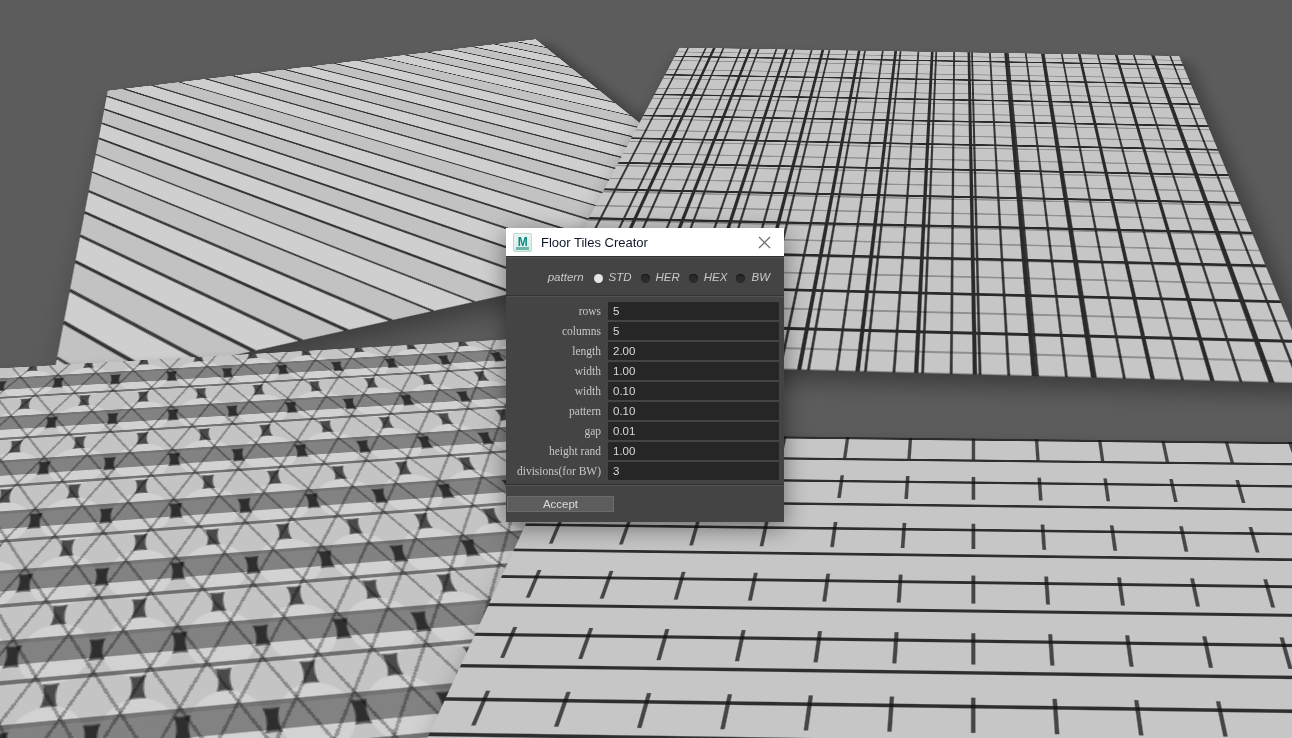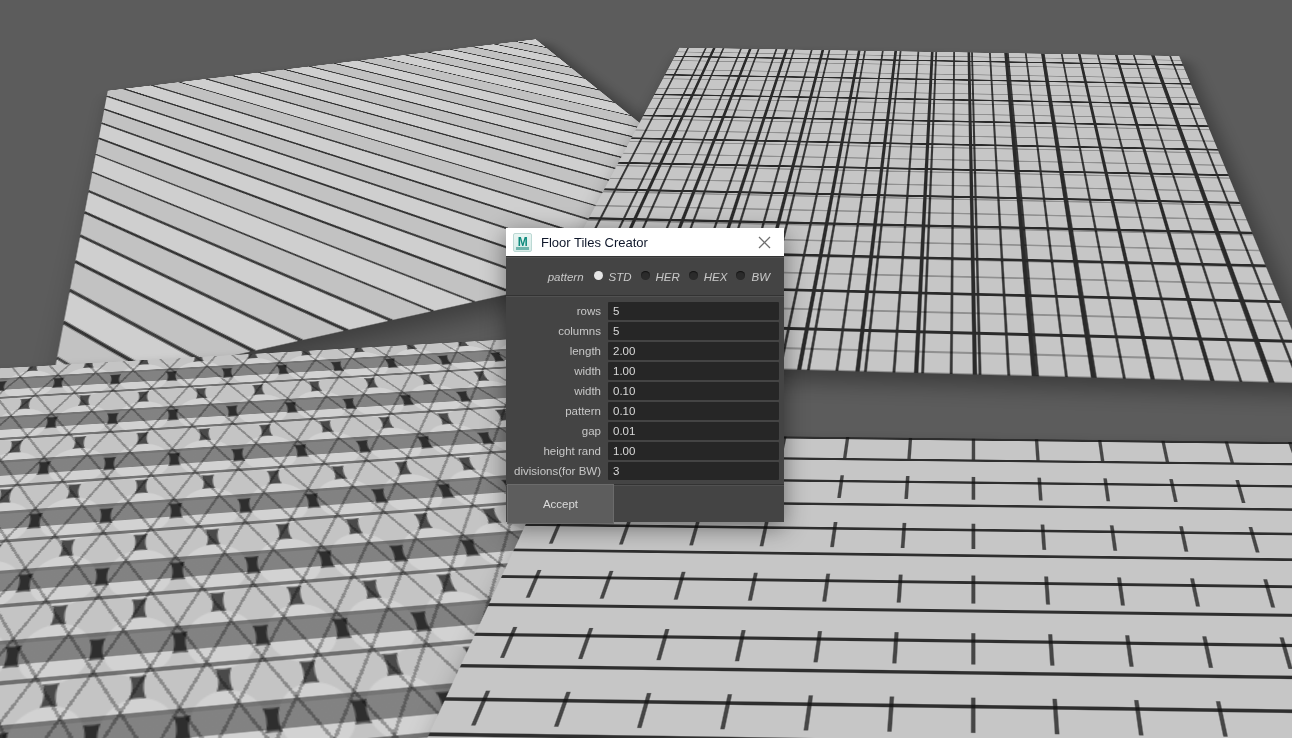--- a/index.html
+++ b/index.html
@@ -225,21 +225,21 @@
     background: #444444;
     font-style: italic;
   }
   .pattern-label {
     color: #c9c9c9;
     font-size: 11.5px;
     margin-right: 10px;
   }
   .radio-group { display: flex; align-items: center; }
   .radio-item {
-    display: flex; align-items: flex-start;
+    display: flex; align-items: flex-end;
     margin-right: 9px;
     cursor: pointer;
   }
   .radio-item:last-child { margin-right: 0; }
   .radio-dot {
     width: 9px; height: 9px;
     border-radius: 50%;
     background: #2b2b2b;
     box-shadow: inset 0 1px 1px rgba(0,0,0,0.6);
     margin-right: 6px;
@@ -260,20 +260,21 @@
   }
   .field-label {
     width: 102px;
     min-width: 102px;
     text-align: right;
     padding-right: 7px;
     font-size: 11.5px;
     color: #c7c7c7;
     box-sizing: border-box;
     white-space: nowrap;
+    font-family: Liberation Serif, serif;
   }
   .field-input {
     flex: 1;
     height: 18px;
     background: #262626;
     border: none;
     outline: none;
     color: #d8d8d8;
     font-size: 11.5px;
     font-family: "Liberation Sans", sans-serif;
@@ -285,21 +286,21 @@
 
   .footer {
     background: #444444;
     padding: 0;
     height: 36px;
     display: flex;
     align-items: center;
   }
   .accept-btn {
     width: 107px;
-    height: 40px;
+    height: 16px;
     margin-left: 1px;
     background: #5d5d5d;
     border: 1px solid #6b6b6b;
     color: #dcdcdc;
     font-size: 11.5px;
     font-family: "Liberation Sans", sans-serif;
     cursor: pointer;
     box-sizing: border-box;
   }
 </style>

